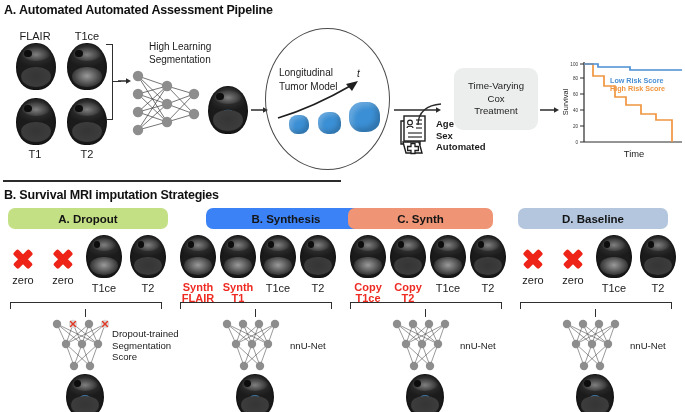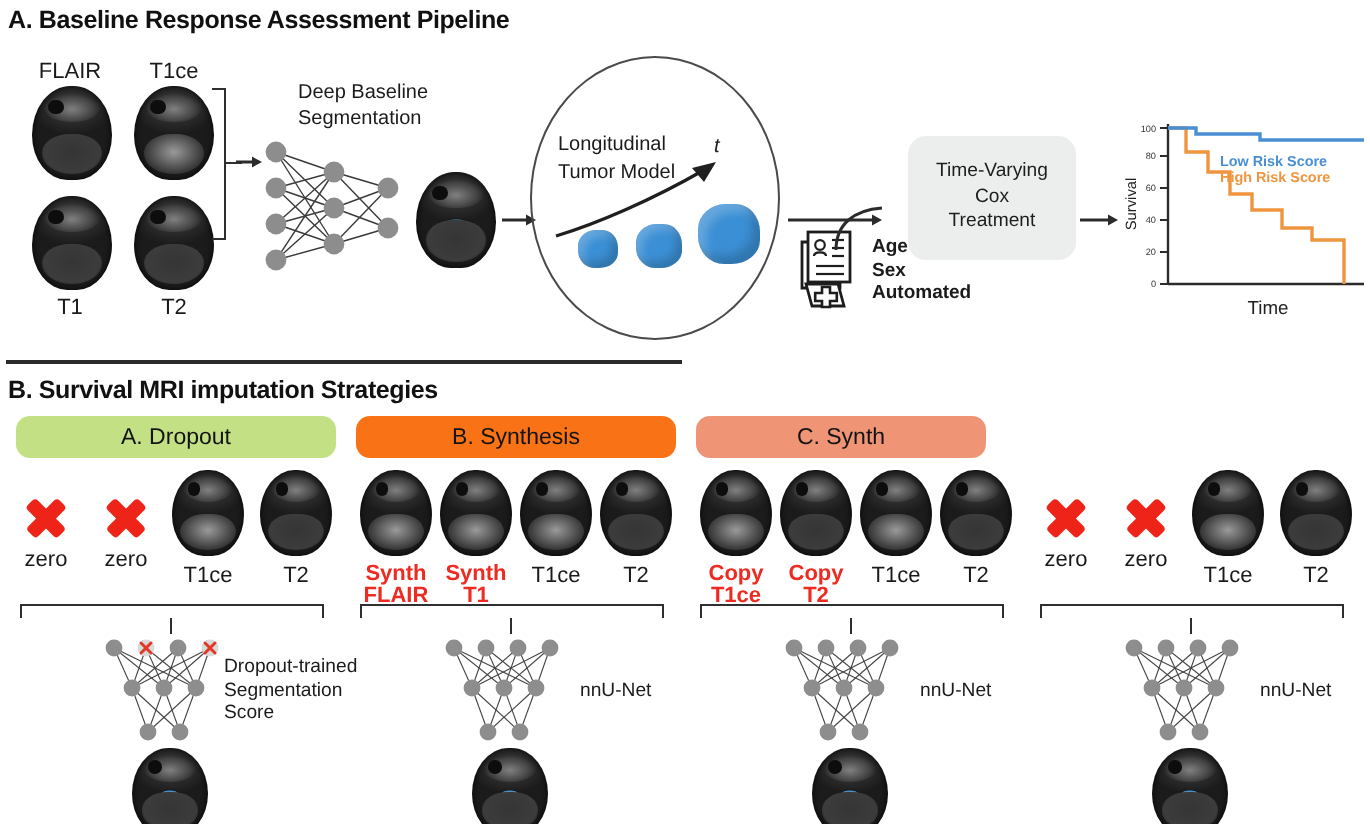--- a/index.html
+++ b/index.html
@@ -110,20 +110,21 @@
     color: #1d1d1d;
   }
 
   
   .chip {
     border-radius: 7px;
     display: flex; align-items: center; justify-content: center;
     font-size: 11.5px;
     color: #141414;
     height: 21px;
+    font-weight: bold;
   }
 
   
   .ellipse {
     border: 1.1px solid #4a4a4a;
     border-radius: 50%;
   }
 
   
   .bracket-v {
@@ -135,21 +136,21 @@
     border-bottom: none;
   }
   .tick-dn { background:#2f2f2f; width:1.3px; }
 
   
   svg { display: block; overflow: visible; }
 </style>
 </head>
 <body>
 
-<div class="abs section-title" style="left:4px; top:3px;">A. Baseline Response Assessment Pipeline</div>
+<div class="abs section-title" style="left:4px; top:3px;">A. Automated Automated Assessment Pipeline</div>
 
 <div class="abs" style="left:12px; top:30px; width:100px; height:130px;">
   <div class="mri-label" style="position:absolute; left:0px; top:0px; width:46px;">FLAIR</div>
   <div class="mri-label" style="position:absolute; left:52px; top:0px; width:46px;">T1ce</div>
 
   <div class="brain dark" style="position:absolute; left:4px; top:13px; width:40px; height:47px;">
     <div class="eyes"><i></i><u></u></div>
   </div>
   <div class="brain bright" style="position:absolute; left:55px; top:13px; width:40px; height:47px;">
     <div class="eyes"><i></i><u></u></div>
@@ -167,21 +168,21 @@
 
 <div class="abs bracket-v" style="left:106px; top:44px; width:7px; height:76px;"></div>
 <div class="abs" style="left:113px; top:81px; width:8px; height:1.3px; background:#2f2f2f;"></div>
 
 <svg class="abs" style="left:118px; top:75px;" width="14" height="12" viewBox="0 0 14 12">
   <line x1="0" y1="6" x2="9" y2="6" stroke="#2b2b2b" stroke-width="1.5"></line>
   <polygon points="13,6 8,3.3 8,8.7" fill="#2b2b2b"></polygon>
 </svg>
 
 <div class="abs lbl" style="left:149px; top:40px; text-align:left; line-height:13px; font-size:10px;">
-  <div>Deep Baseline</div>
+  <div>High Learning</div>
   <div>Segmentation</div>
 </div>
 
 <svg class="abs" style="left:130px; top:68px;" width="74" height="72" viewBox="0 0 74 72">
   <g stroke="#3a3a3a" stroke-width="0.7" fill="none">
     <line x1="8" y1="8" x2="37" y2="18"></line>
       <line x1="8" y1="8" x2="37" y2="36"></line>
       <line x1="8" y1="8" x2="37" y2="54"></line>
     <line x1="8" y1="26" x2="37" y2="18"></line>
       <line x1="8" y1="26" x2="37" y2="36"></line>
@@ -406,21 +407,21 @@
     <div>Score</div>
   </div>
 
   <div class="brain dark" style="position:absolute; left:58px; top:166px; width:38px; height:44px;">
     <div class="eyes"><i></i><u></u></div>
     <div class="tumor"></div>
   </div>
 </div>
 
 <div class="abs" style="left:178px; top:208px; width:165px; height:200px;">
-  <div class="chip" style="width:160px; background:#f97316;">B. Synthesis</div>
+  <div class="chip" style="width:160px; background:#3b82f6;margin-left:28px;">B. Synthesis</div>
 
   <div class="brain bright" style="position:absolute; left:2px; top:27px; width:36px; height:43px;">
     <div class="eyes"><i></i><u></u></div>
   </div>
   <div class="mri-label red" style="position:absolute; left:2px; top:74px; width:36px; line-height:10.5px;">
     <div>Synth</div>
     <div>FLAIR</div>
   </div>
 
   <div class="brain bright" style="position:absolute; left:42px; top:27px; width:36px; height:43px;">
@@ -554,20 +555,21 @@
 
   <div class="lbl" style="position:absolute; left:112px; top:132px; font-size:9.6px;">nnU-Net</div>
 
   <div class="brain dark" style="position:absolute; left:58px; top:166px; width:38px; height:44px;">
     <div class="eyes"><i></i><u></u></div>
     <div class="tumor"></div>
   </div>
 </div>
 
 <div class="abs" style="left:518px; top:208px; width:165px; height:200px;">
+  <div class="chip" style="width:150px; background:#b3c6de;">D. Baseline</div>
 
   <div class="redx" style="position:absolute; left:4px; top:40px; width:22px; height:22px;">
       <i></i>
       <u></u>
     </div>
   <div class="mri-label" style="position:absolute; left:0px; top:66px; width:30px;">zero</div>
 
   <div class="redx" style="position:absolute; left:44px; top:40px; width:22px; height:22px;">
       <i></i>
       <u></u>

